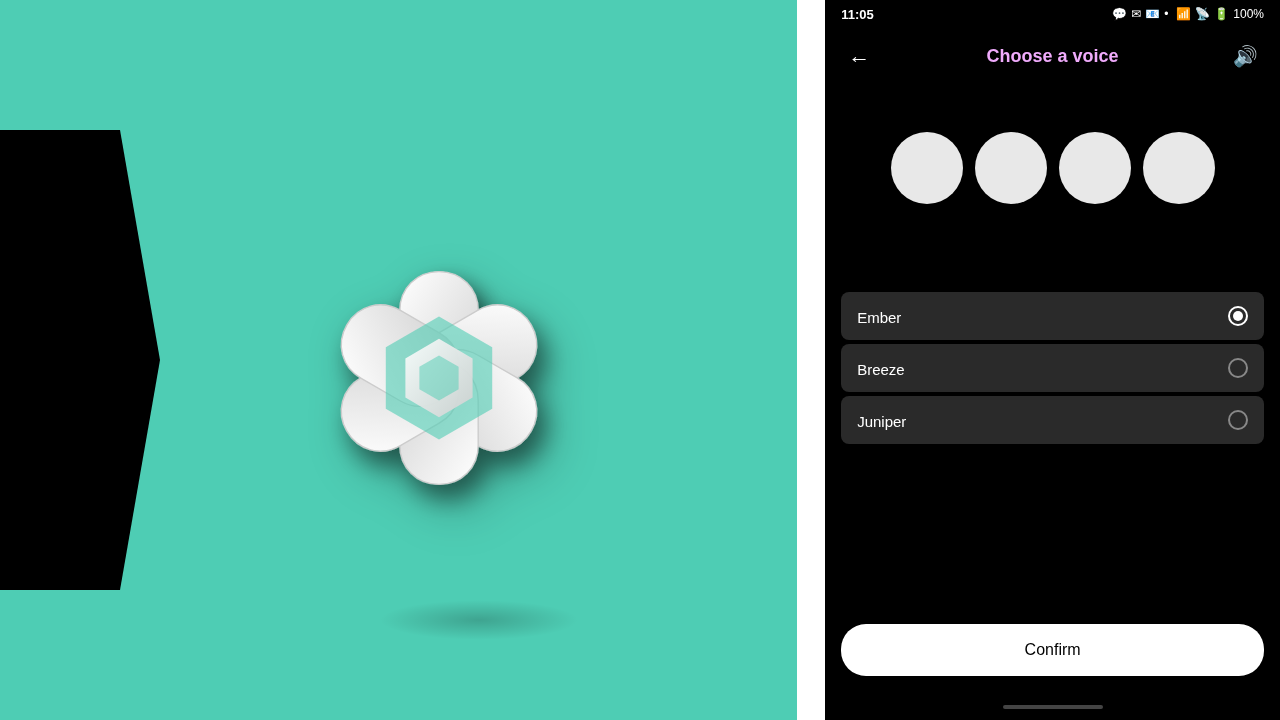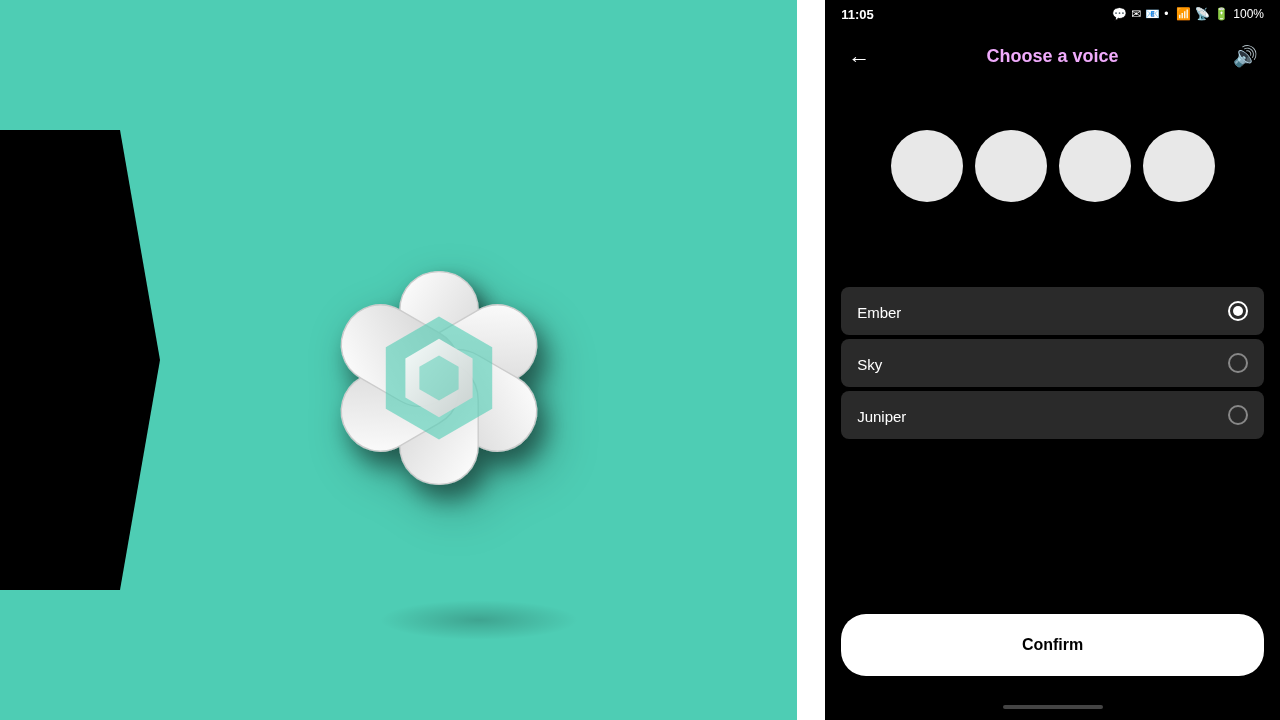--- a/index.html
+++ b/index.html
@@ -225,26 +225,26 @@
       background: white;
     }
 
     
     .confirm-area {
       padding: 12px 16px 24px;
     }
 
     .confirm-btn {
       width: 100%;
-      height: 62px;
+      height: 52px;
       border-radius: 25px;
       background: white;
       color: black;
       font-size: 16px;
-      font-weight: 700;
+      font-weight: 400;
       border: none;
       cursor: pointer;
     }
 
     
     .bottom-indicator {
       height: 20px;
       display: flex;
       justify-content: center;
       align-items: center;
@@ -353,25 +353,25 @@
 
   <div class="voice-list">
 
     <div class="voice-item selected">
       <span class="voice-name">Ember</span>
       <div class="radio-outer selected">
         <div class="radio-inner"></div>
       </div>
     </div>
 
+
     <div class="voice-item">
-      <span class="voice-name">Sky</span>
+      <span class="voice-name">Breeze</span>
       <div class="radio-outer"></div>
     </div>
-
 
     <div class="voice-item">
       <span class="voice-name">Juniper</span>
       <div class="radio-outer"></div>
     </div>
 
   </div>
 
   <div style="flex:1;"></div>
 

